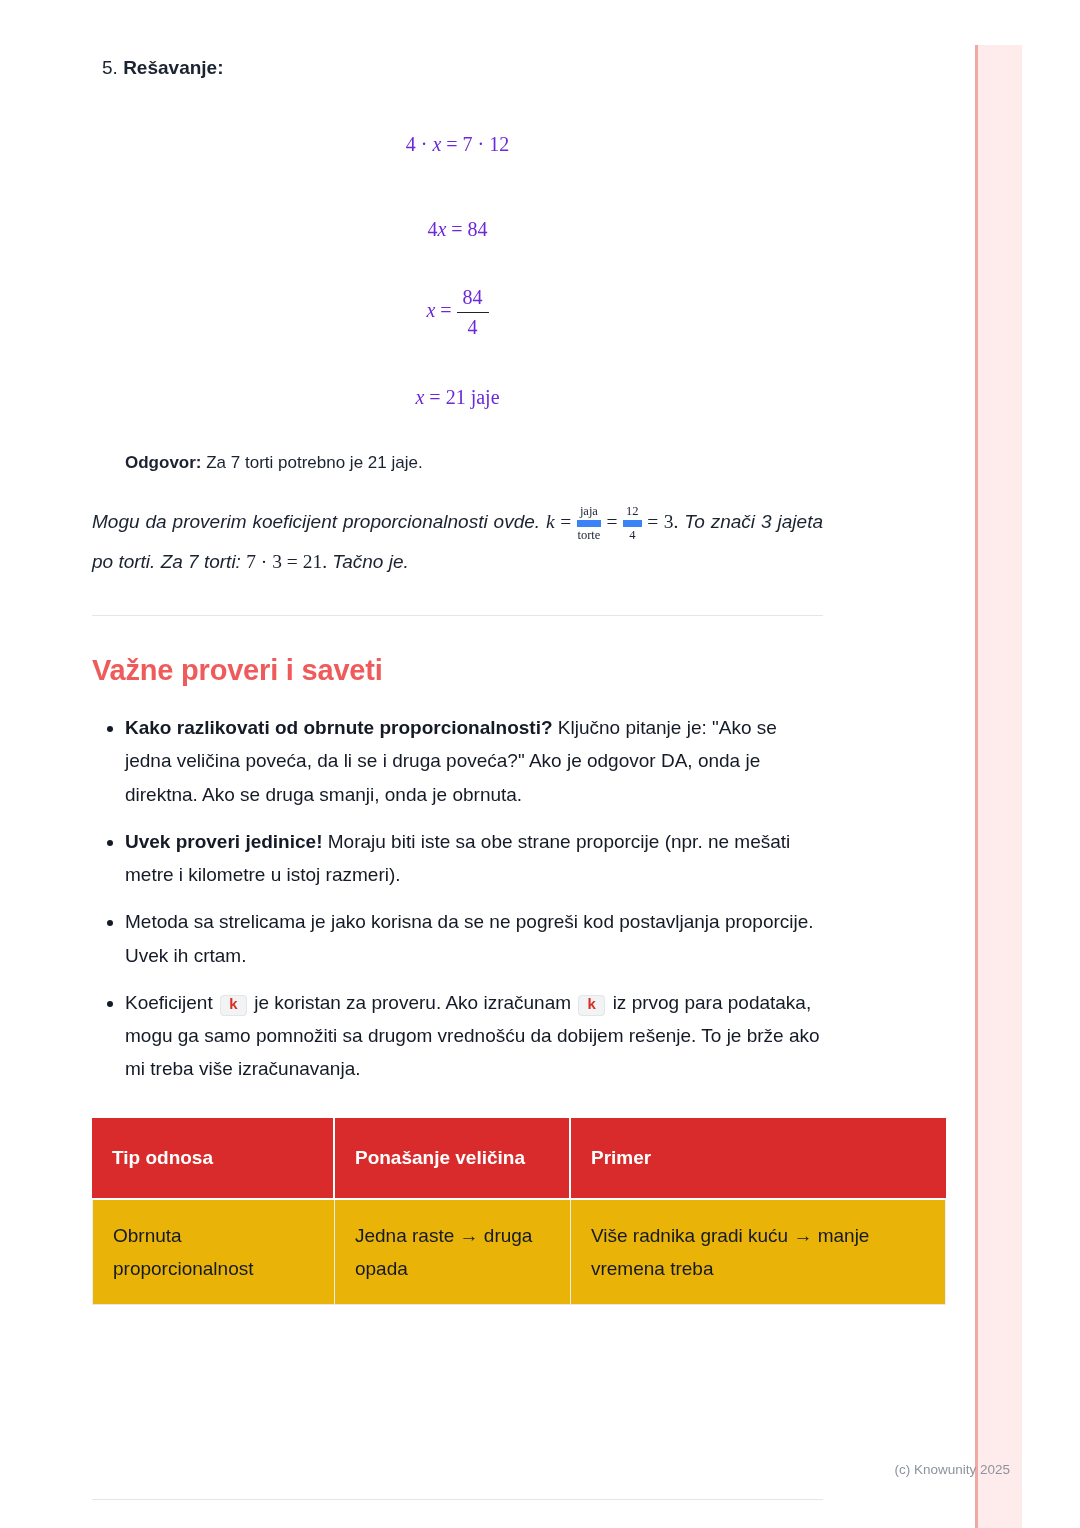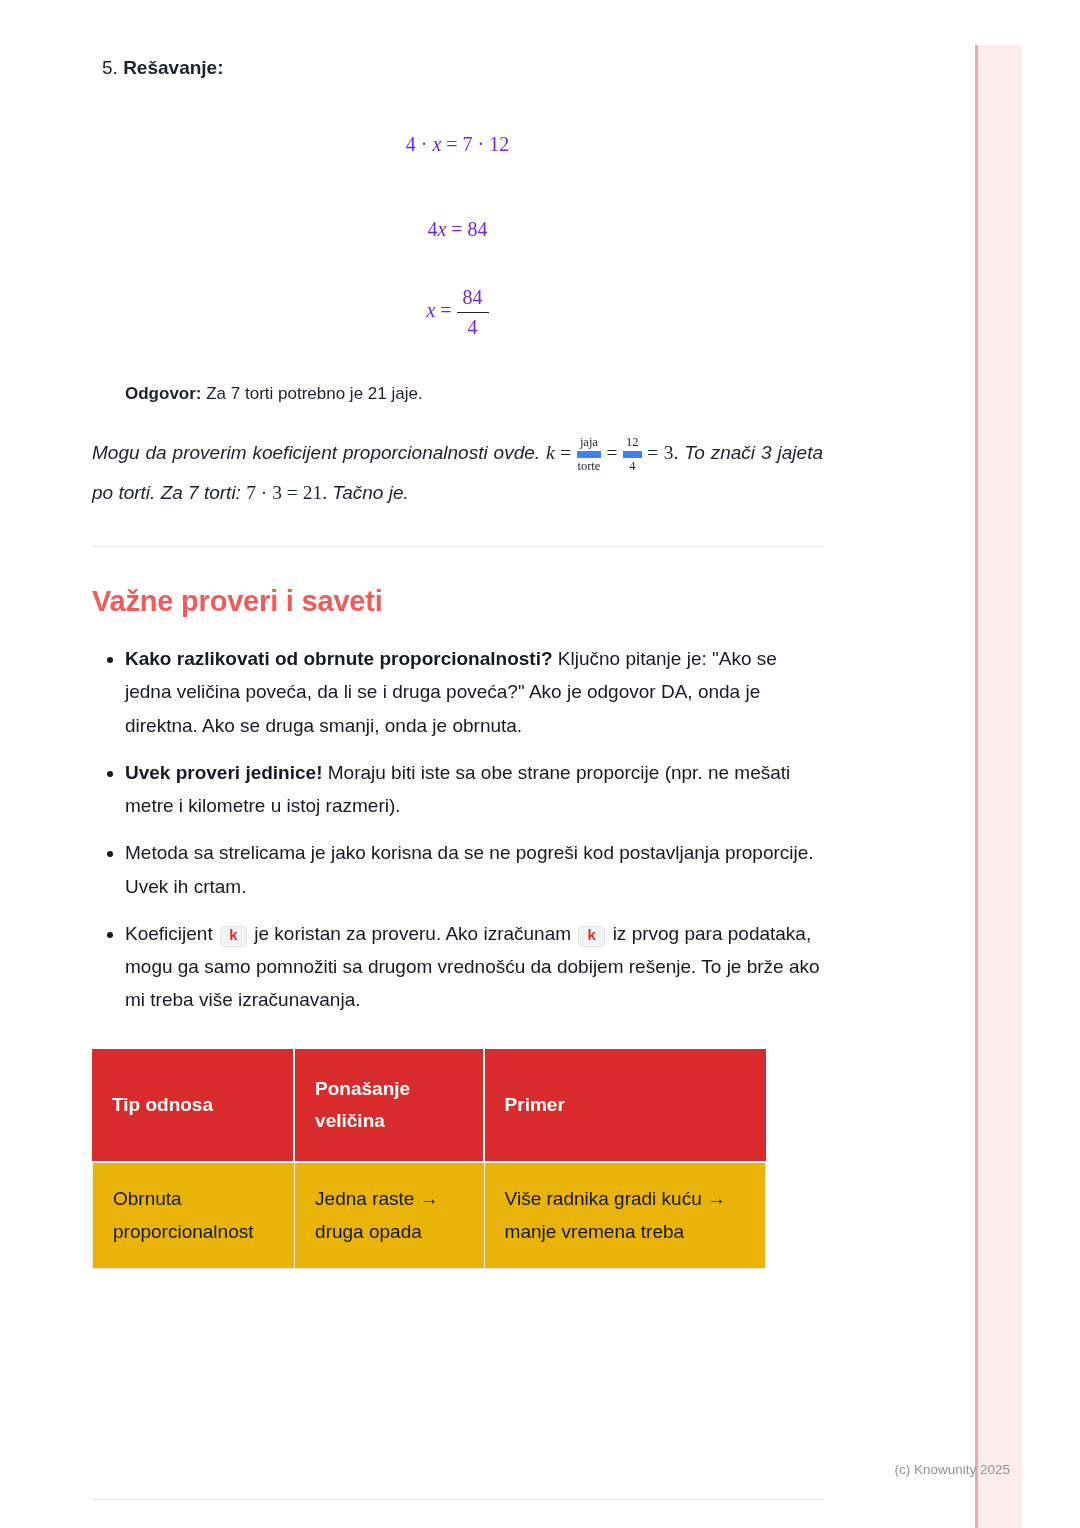--- a/index.html
+++ b/index.html
@@ -102,21 +102,21 @@
     border: 1px solid #e3e5e8;
     border-radius: 4px;
     padding: 1px 8px;
     margin: 0 2px;
   }
 
   table.info-table {
     margin-top: 32px;
     border-collapse: separate;
     border-spacing: 0;
-    width: 674px;
+    width: 854px;
     font-size: 19px;
   }
   table.info-table th {
     background: var(--table-header-bg, #d92b2b);
     color: #ffffff;
     font-weight: 700;
     text-align: left;
     vertical-align: middle;
     padding: 24px 20px;
     line-height: 1.7;
@@ -169,20 +169,21 @@
     <span class="num">5.</span>
     <span class="lbl">Rešavanje:</span>
   </div>
 
   <div class="equation eq-1"><span>4 · </span><i>x</i><span> = 7 · 12</span></div>
 
   <div class="equation eq-2"><span>4</span><i>x</i><span> = 84</span></div>
 
   <div class="equation eq-3"><i>x</i><span> = </span><span class="frac"><span class="num">84</span><span class="den">4</span></span></div>
 
+  <div class="equation eq-4"><i>x</i><span> = 21 jaje</span></div>
 
   <p class="answer"><strong>Odgovor:</strong><span> Za 7 torti potrebno je 21 jaje.</span></p>
 
   <p class="check"><span>Mogu da proverim koeficijent proporcionalnosti ovde. </span><span class="mathspan"><i>k</i><span> = </span><span class="sfrac"><span class="num">jaja</span><span class="den">torte</span></span><span> = </span><span class="sfrac"><span class="num">12</span><span class="den">4</span></span><span> = 3.</span></span><span> To znači 3 jajeta po torti. Za 7 torti: </span><span class="mathspan">7 · 3 = 21.</span><span> Tačno je.</span></p>
 
   <div class="divider"></div>
 
   <h2 class="section-heading">Važne proveri i saveti</h2>
 
   <ul class="notes-list">

